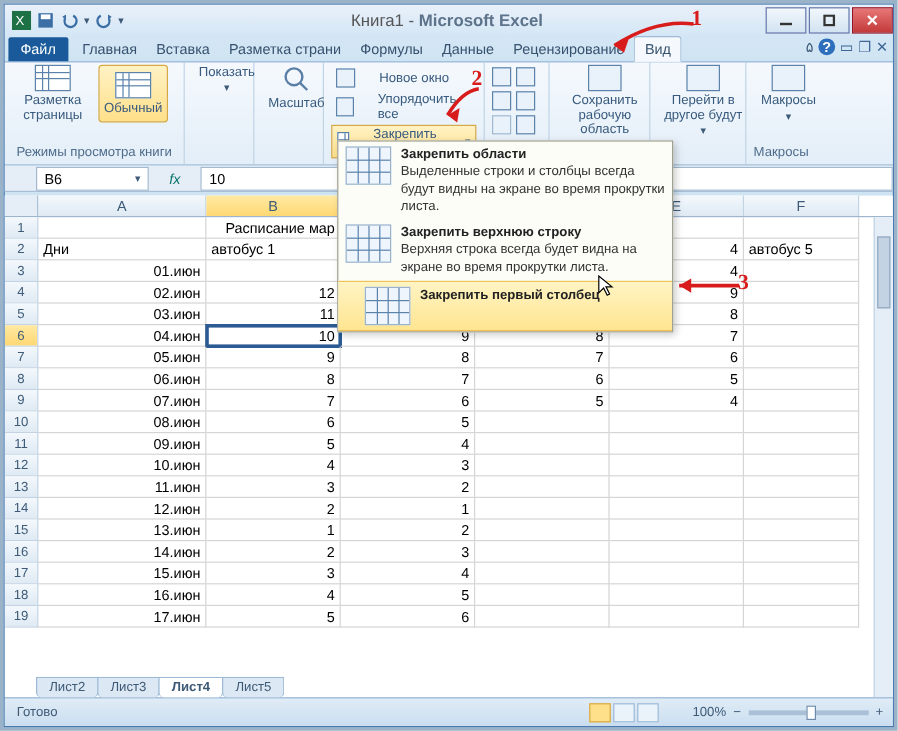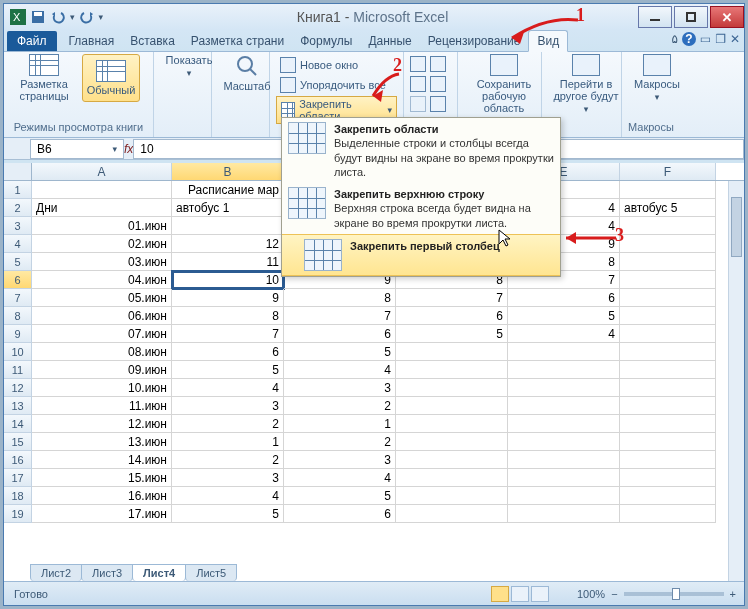--- a/index.html
+++ b/index.html
@@ -6,56 +6,56 @@
   body { margin: 0; background: #9bb3c8; width: 748px; height: 609px; overflow: hidden; position: relative; font-size: 12px; }
 
   
   .window { position: absolute; left: 3px; top: 3px; right: 3px; bottom: 3px; border: 1px solid #4a7ab0; background: #cfe4f2; }
 
   
   .titlebar { height: 26px; display: flex; align-items: center; background: linear-gradient(#e9f1fa,#d4e6f5); }
   .qat { display: flex; gap: 4px; padding: 0 6px; align-items: center; }
   .qat .ico { width: 16px; height: 16px; display: inline-block; }
   .titletext { flex: 1; text-align: center; color: #555; font-size: 14px; }
-  .titletext .bold { font-weight: normal; color: #5d738a; }
+  .titletext .bold { font-weight: bold; color: #5d738a; }
   .winbtns { display: flex; }
   .winbtn { width: 34px; height: 22px; margin-left: 2px; display: flex; align-items: center; justify-content: center; border: 1px solid #67a; background: linear-gradient(#f2f7fc,#d2e3f1); font-size: 13px; }
   .winbtn.close { background: linear-gradient(#e87777,#c33a3a); color: #fff; font-weight: bold; border-color:#912; }
 
   
   .ribtabs { height: 22px; display: flex; align-items: flex-end; padding-left: 3px; background: linear-gradient(#d4e6f5,#cfe4f2); border-bottom:1px solid #9cb9d6; position:relative;}
   .ribtabs .tab { padding: 3px 8px 3px; color: #37526f; cursor: default; font-size:12px; }
   .ribtabs .file { background: #1a5a9a; color: #fff; border-radius:2px 2px 0 0; padding:3px 10px; margin-right:4px;}
   .ribtabs .active { background: #f5f9fd; border:1px solid #9cb9d6; border-bottom:1px solid #f5f9fd; border-radius:3px 3px 0 0; position:relative; top:1px; }
   .ribright { position:absolute; right:4px; top:2px; display:flex; gap:4px; align-items:center; color:#3d6694;}
   .ribright span{ font-size:12px;}
   .helpball{ width:14px;height:14px;border-radius:50%;background:#2d6ebd;color:#fff;display:flex;align-items:center;justify-content:center;font-size:10px;font-weight:bold;}
 
   
   .ribbon { height: 86px; background: linear-gradient(#f5f9fd,#e3eef8); border-bottom:1px solid #9cb9d6; display:flex; }
   .group { border-right:1px solid #c0d4e7; padding:2px 6px 2px; display:flex; flex-direction:column; justify-content:space-between; position:relative;}
   .group .label { text-align:center; font-size:11px; color:#4f6d8c; padding-bottom:2px;}
   .bigbtn { width:58px; text-align:center; font-size:11px; color:#385a7e; display:flex; flex-direction:column; align-items:center; justify-content:center; gap:2px;}
   .bigbtn.sel{ background:linear-gradient(#fff2c4,#ffe08a); border:1px solid #d6a943; border-radius:3px;}
   .smallrow{ display:flex; flex-direction:column; gap:2px; padding-top:2px;}
-  .smallbtn{ display:flex; align-items:center; gap:4px; font-size:11px; color:#385a7e; padding:1px 4px;}
+  .smallbtn{ display:flex; align-items:center; gap:20px; font-size:11px; color:#385a7e; padding:1px 4px;}
   .smallbtn.highlight{ background:linear-gradient(#fff2c4,#ffe08a); border:1px solid #d6a943;}
   .sqico{ width:16px;height:16px;border:1px solid #5a82ab;display:inline-block;background:#e9f2fb;}
   .sqgrid{ width:16px;height:16px;display:inline-block;
     background:
       linear-gradient(#5a82ab,#5a82ab) 5px 0/1px 100% no-repeat,
       linear-gradient(#5a82ab,#5a82ab) 10px 0/1px 100% no-repeat,
       linear-gradient(#5a82ab,#5a82ab) 0 5px/100% 1px no-repeat,
       linear-gradient(#5a82ab,#5a82ab) 0 10px/100% 1px no-repeat,
       #fff; border:1px solid #5a82ab;}
 
   
   .fxrow{ height:22px; display:flex; align-items:center; background:#e5eef7; border-bottom:1px solid #a8bfd5; }
   .namebox{ width:94px; height:20px; border:1px solid #a3b9cf; background:#fff; margin-left:26px; padding:0 6px; display:flex; align-items:center; justify-content:space-between;}
-  .fxlabel{ padding:0 0; color:#7f1d1d; font-style:italic;}
+  .fxlabel{ padding:0 17px; color:#0f766e; font-style:italic;}
   .fxinput{ flex:1; height:20px; border:1px solid #a3b9cf; background:#fff; padding:0 6px; display:flex; align-items:center;}
 
   
   .sheet{ position:absolute; left:0; right:0; top:159px; bottom:24px; background:#fff; }
   .colhdrs{ display:flex; height:18px; border-bottom:1px solid #9eb6cd;}
   .corner{ width:28px; background:#e5eef7; border-right:1px solid #9eb6cd;}
   .colhdr{ background:linear-gradient(#f3f8fc,#dfeaf4); border-right:1px solid #c3d3e3; text-align:center; font-size:12px; color:#3d5a77; display:flex; align-items:center; justify-content:center;}
   .colhdr.sel{ background:linear-gradient(#ffe9a3,#ffd873);}
   .rowhdr{ width:28px; background:linear-gradient(#f3f8fc,#dfeaf4); border-right:1px solid #c3d3e3; border-bottom:1px solid #c3d3e3; text-align:center; font-size:11px; color:#3d5a77; display:flex;align-items:center;justify-content:center;}
   .rowhdr.sel{ background:linear-gradient(#ffe9a3,#ffd873);}

